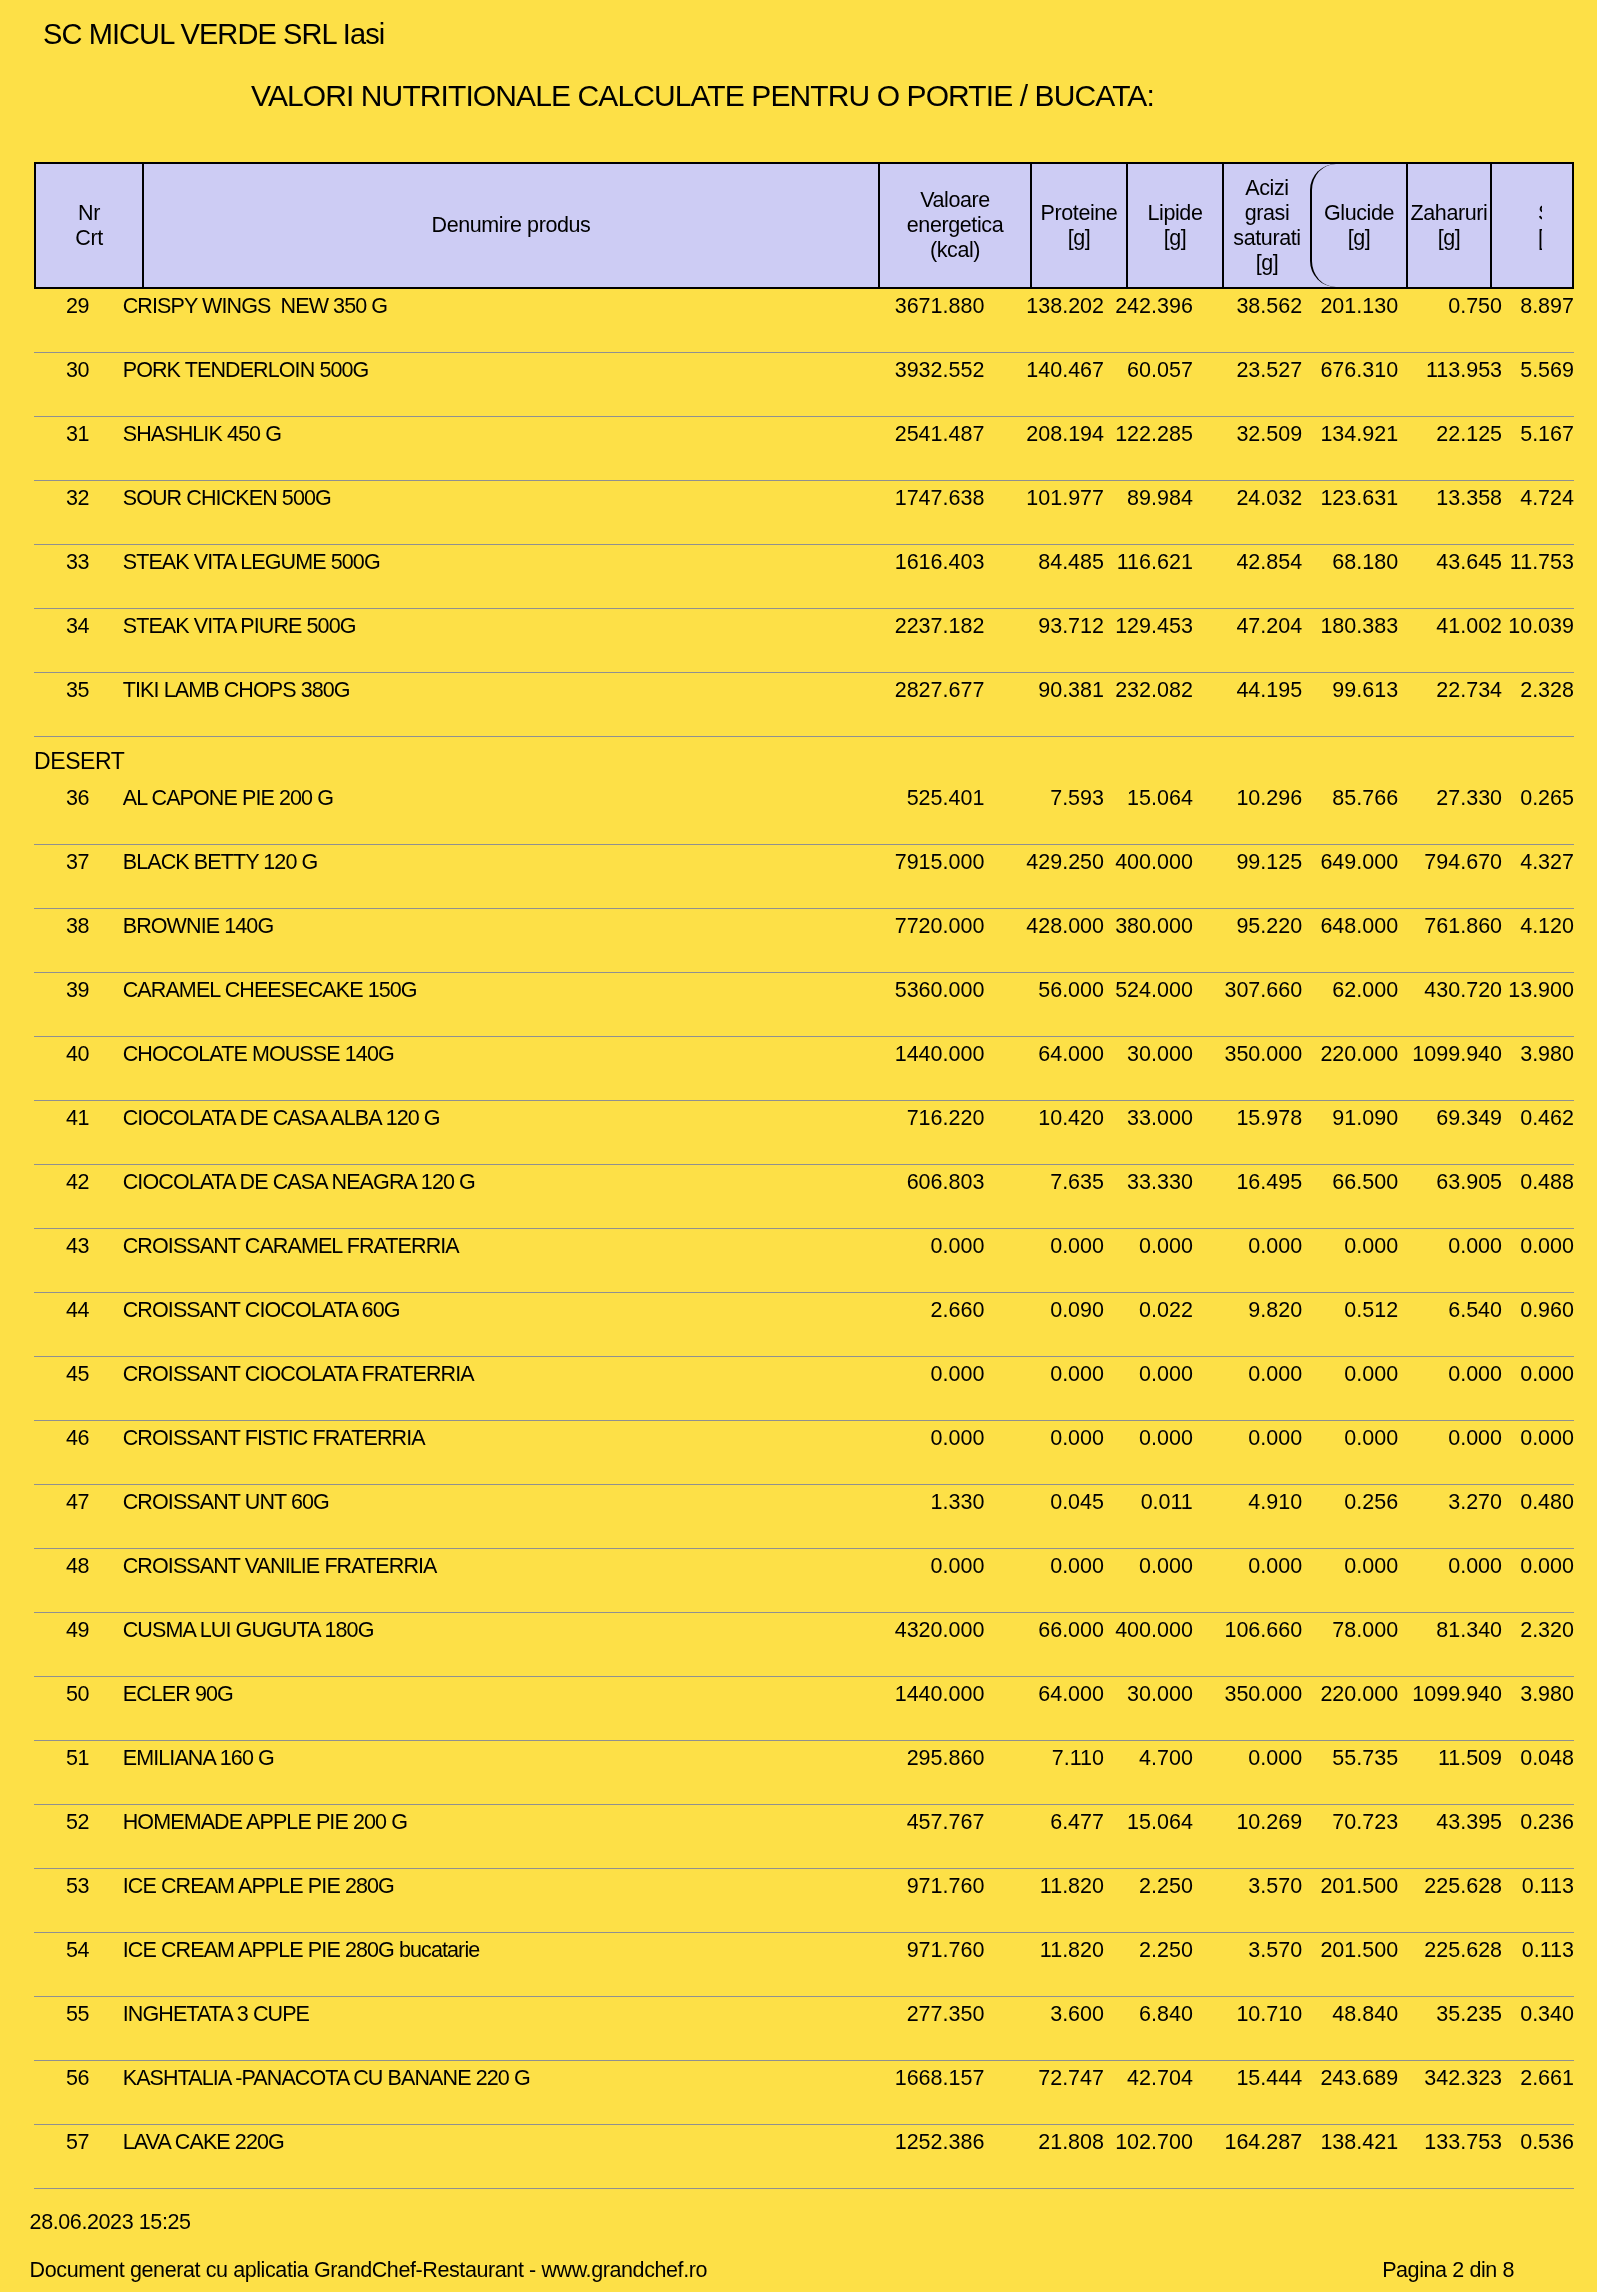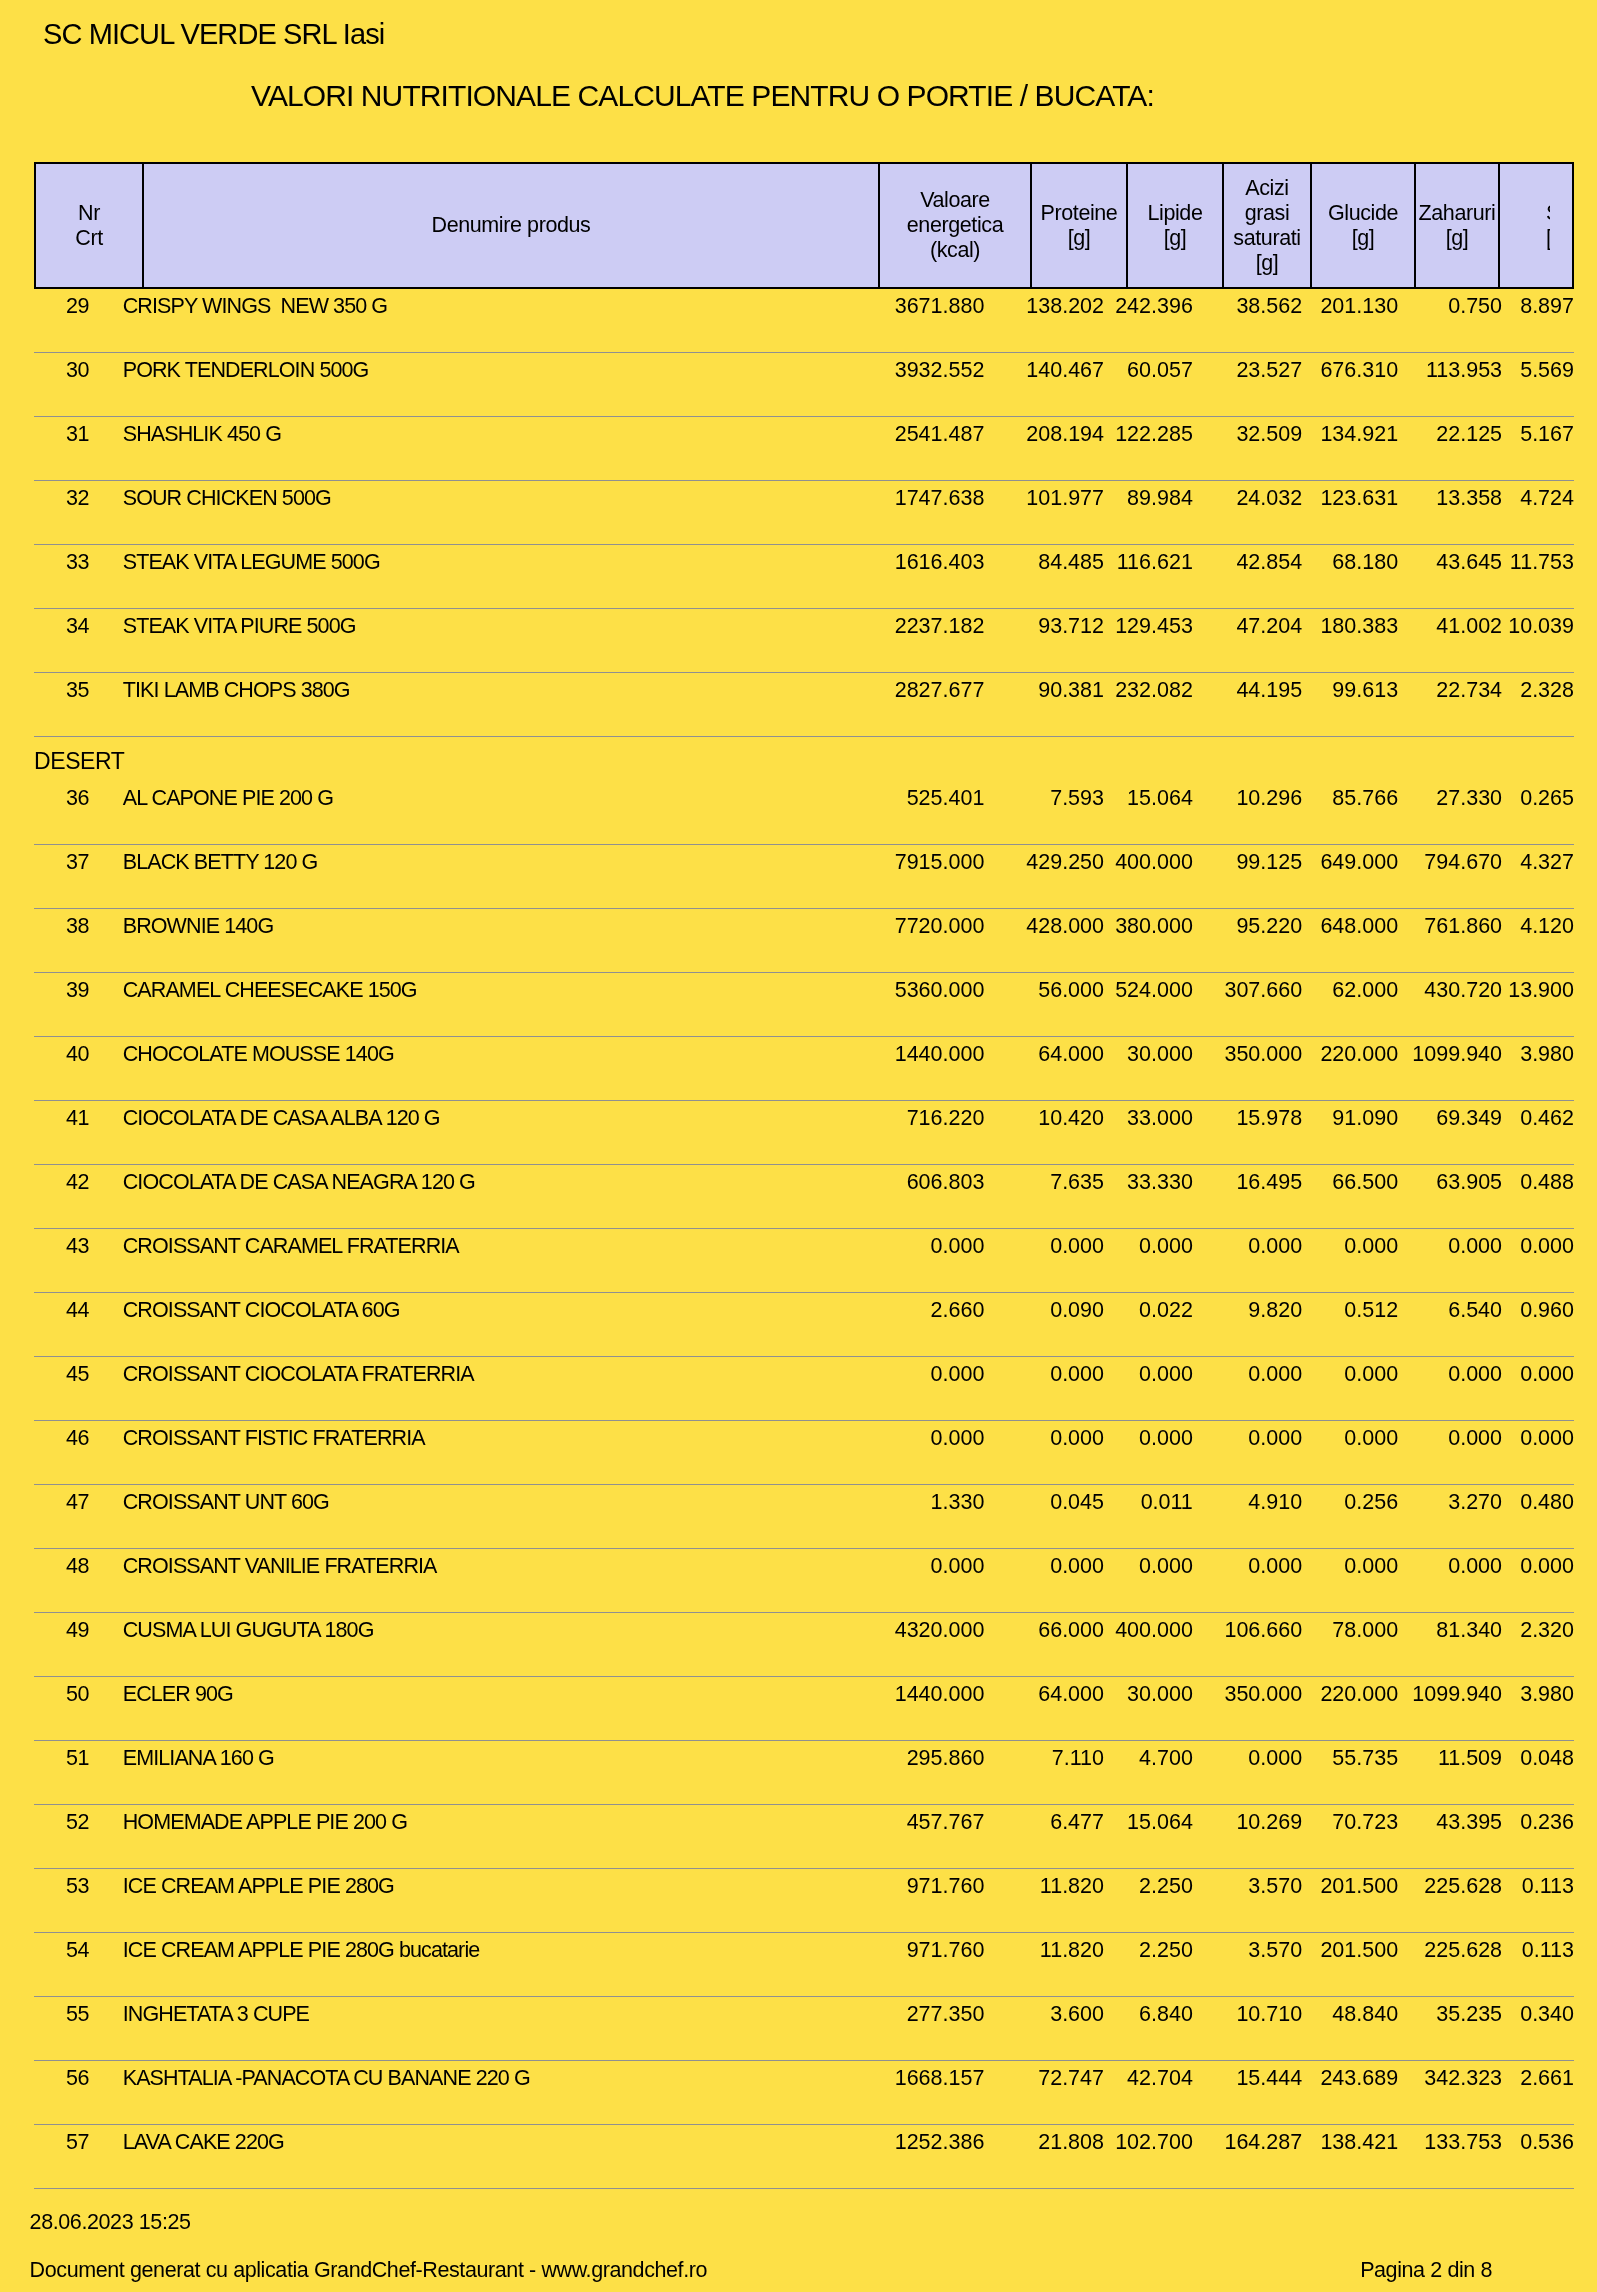--- a/index.html
+++ b/index.html
@@ -35,21 +35,21 @@
     border-left:2.7px solid var(--border-color,#000);
     overflow:hidden;
   }
   .hcell:first-child{border-left:none;}
   .h-nr{width:106px;}
   .h-name{width:736px;}
   .h-energy{width:152px;}
   .h-protein{width:96px;}
   .h-fat{width:96px;}
   .h-satfat{width:88px;}
-  .h-carbs{width:104px;}
+  .h-carbs{width:96px;border-radius:26px;}
   .h-sugar{width:84px;}
   .h-salt{width:52px;padding-left:46px;}
   .tbody{width:1540px;}
   .row{
     box-sizing:border-box;
     display:flex;
     height:64px;
     padding-top:6.3px;
     border-bottom:1.8px solid var(--separator-color,#909090);
   }
@@ -78,21 +78,21 @@
   }
   .footer-date{
     position:absolute;left:29.6px;top:2210px;
     font-size:21.5px;letter-spacing:-0.4px;white-space:pre;
   }
   .footer-left{
     position:absolute;left:29.6px;top:2258px;
     font-size:21.5px;letter-spacing:-0.4px;white-space:pre;
   }
   .footer-right{
-    position:absolute;right:106px;top:2258px;
+    position:absolute;right:84px;top:2258px;
     font-size:21.5px;letter-spacing:-0.4px;white-space:pre;
   }
 </style>
 </head>
 <body>
 
 <div class="page">
 
   <div class="company">SC MICUL VERDE SRL Iasi</div>
   <div class="doc-title">VALORI NUTRITIONALE CALCULATE PENTRU O PORTIE / BUCATA:</div>

